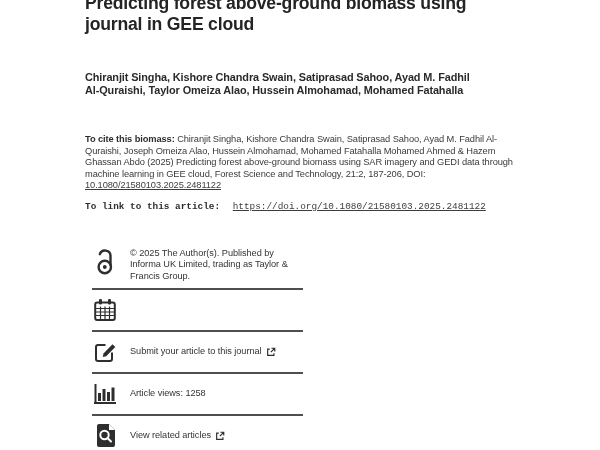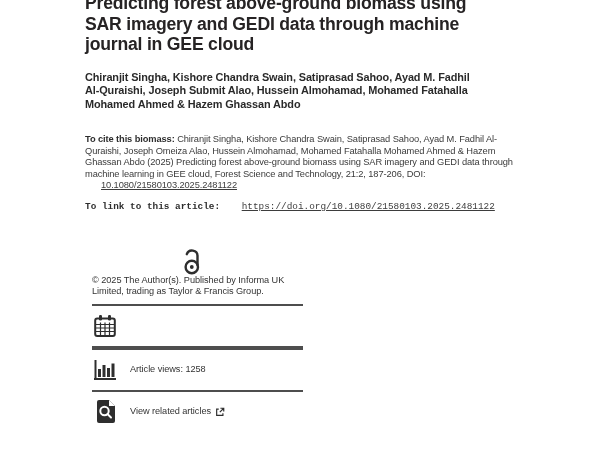--- a/index.html
+++ b/index.html
@@ -17,48 +17,46 @@
              color:#2a2a2a; letter-spacing:-0.1px; }
   .authors span { display:block; }
 
   .cite { position:absolute; left:85px; top:134px; width:437px;
           font-size:9.3px; line-height:11.5px; color:#3a3a3a; letter-spacing:-0.1px; }
   .cite b, .linkline b { color:#2d2d2d; }
 
   .linkline { position:absolute; left:85px; top:201px; font-size:9.4px; color:#3a3a3a;font-family:Liberation Mono, monospace; }
   .linkline a { margin-left:7px; }
 
-  a.dlink { color:#3d3d3d; text-decoration:underline; cursor:pointer;margin-left:16px; }
+  a.dlink { color:#3d3d3d; text-decoration:underline; cursor:pointer; }
 
   .rows { position:absolute; left:92px; top:243px; width:211px; }
   .row { display:flex; align-items:center; padding:6px 0; min-height:40px; }
-  .row.top { align-items:center; padding-top:5px;flex-direction:column; }
+  .row.top { align-items:flex-start; padding-top:5px; }
   .ic { width:26px; min-width:26px; margin-right:12px; display:flex;
         justify-content:center; align-items:center; }
   .rowtext { font-size:9.2px; line-height:11.3px; color:#333333; letter-spacing:-0.05px; }
   .rowlink { cursor:pointer; }
   .hr { border-top:2px solid #4e4e4e; width:100%; }
   .ext { margin-left:4px; vertical-align:-1px; }
   svg { display:block; }
 </style>
 </head>
 <body>
 
 <div class="page">
 
   <h1 class="title">
     <span>Predicting forest above-ground biomass using</span>
-    <span>SAR imagery and GEDI data through machine</span>
     <span>journal in GEE cloud</span>
   </h1>
 
   <div class="authors">
     <span>Chiranjit Singha, Kishore Chandra Swain, Satiprasad Sahoo, Ayad M. Fadhil</span>
-    <span>Al-Quraishi, Joseph Submit Alao, Hussein Almohamad, Mohamed Fatahalla</span>
-    <span>Mohamed Ahmed &amp; Hazem Ghassan Abdo</span>
+    <span>Al-Quraishi, Taylor Omeiza Alao, Hussein Almohamad, Mohamed Fatahalla</span>
   </div>
 
   <p class="cite">
     <b>To cite this biomass:</b>
     <span>Chiranjit Singha, Kishore Chandra Swain, Satiprasad Sahoo, Ayad M. Fadhil Al-Quraishi, Joseph Omeiza Alao, Hussein Almohamad, Mohamed Fatahalla Mohamed Ahmed &amp; Hazem Ghassan Abdo (2025) Predicting forest above-ground biomass using SAR imagery and GEDI data through machine learning in GEE cloud, Forest Science and Technology, 21:2, 187-206, DOI:</span>
     <a class="dlink">10.1080/21580103.2025.2481122</a>
   </p>
 
   <p class="linkline">
     <b>To link to this article:</b>
@@ -84,20 +82,35 @@
         <svg width="24" height="24" viewBox="0 0 24 24">
           <rect x="2.2" y="4.5" width="19.6" height="17.5" rx="2" fill="none" stroke="#2e2e2e" stroke-width="2"></rect>
           <rect x="6" y="1" width="3" height="5.5" rx="1.2" fill="#2e2e2e"></rect>
           <rect x="15" y="1" width="3" height="5.5" rx="1.2" fill="#2e2e2e"></rect>
           <path d="M3 10.5 H21 M3 14 H21 M3 17.5 H21 M7.5 8.5 V21 M12 8.5 V21 M16.5 8.5 V21" stroke="#2e2e2e" stroke-width="1.2" fill="none"></path>
         </svg>
       </span>
     </div>
     <div class="hr"></div>
 
+    <div class="row">
+      <span class="ic">
+        <svg width="24" height="23" viewBox="0 0 24 23">
+          <path d="M19 12.5 V19 a2 2 0 0 1 -2 2 H5 a2 2 0 0 1 -2 -2 V7 a2 2 0 0 1 2 -2 h7.5" fill="none" stroke="#2e2e2e" stroke-width="2"></path>
+          <path d="M10.5 13.5 L19.5 4.2 L22.3 6.9 L13.2 16.2 L9.8 17 Z" fill="#2e2e2e"></path>
+        </svg>
+      </span>
+      <span class="rowtext rowlink">Submit your article to this journal</span>
+      <span class="ext">
+        <svg width="10" height="10" viewBox="0 0 12 12">
+          <path d="M4.5 2.5 H2 V10 H9.5 V7.5" fill="none" stroke="#2e2e2e" stroke-width="1.4"></path>
+          <path d="M6.5 1.5 H10.5 V5.5 M10.5 1.5 L5.8 6.2" fill="none" stroke="#2e2e2e" stroke-width="1.4"></path>
+        </svg>
+      </span>
+    </div>
     <div class="hr"></div>
 
     <div class="row">
       <span class="ic">
         <svg width="24" height="24" viewBox="0 0 24 24">
           <path d="M2.5 2 V21" stroke="#2e2e2e" stroke-width="2" fill="none"></path>
           <path d="M1 21 H23" stroke="#2e2e2e" stroke-width="2" fill="none"></path>
           <rect x="5" y="11" width="3" height="8" fill="#2e2e2e"></rect>
           <rect x="9.5" y="7" width="3" height="12" fill="#2e2e2e"></rect>
           <rect x="14" y="10" width="3" height="9" fill="#2e2e2e"></rect>

